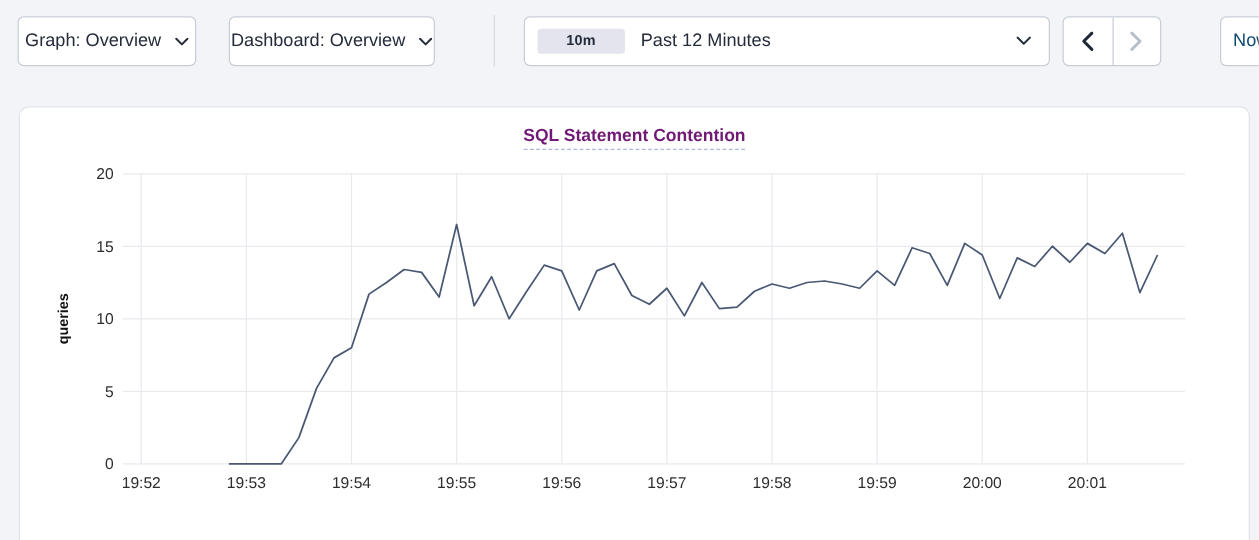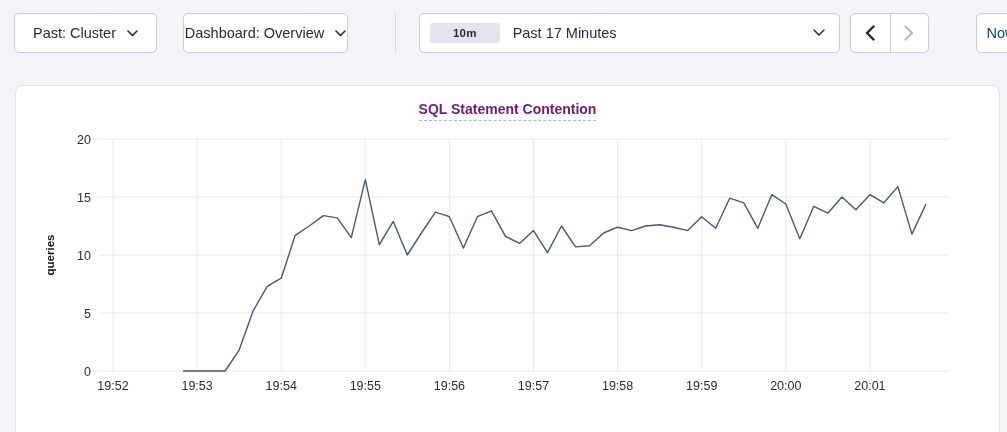--- a/index.html
+++ b/index.html
@@ -93,42 +93,42 @@
   #chart-svg { position: absolute; left: 0; top: 0; }
   .gridline { stroke: #e8eaee; stroke-width: 1; }
   .tick-label { font-family: "Liberation Sans", sans-serif; font-size: 12.5px; fill: #2d2d2d; }
   .axis-label { font-family: "Liberation Sans", sans-serif; font-size: 11.5px; font-weight: bold; fill: #111111; }
   .series-line { fill: none; stroke-width: 1.4; stroke-linejoin: round; }
 </style>
 </head>
 <body>
 
 <div class="ctl dropdown" id="graph-dd">
-  <span>Past: Cluster</span>
+  <span>Graph: Overview</span>
   <span class="chev">
     <svg width="11" height="7" viewBox="0 0 11 7">
         <polyline points="1,1 5.5,5.5 10,1" fill="none" stroke="#242b3a" stroke-width="1.6" stroke-linecap="round" stroke-linejoin="round"></polyline>
       </svg>
   </span>
 </div>
 
 <div class="ctl dropdown" id="dash-dd">
   <span>Dashboard: Overview</span>
   <span class="chev">
     <svg width="11" height="7" viewBox="0 0 11 7">
         <polyline points="1,1 5.5,5.5 10,1" fill="none" stroke="#242b3a" stroke-width="1.6" stroke-linecap="round" stroke-linejoin="round"></polyline>
       </svg>
   </span>
 </div>
 
 <div class="vdivider"></div>
 
 <div class="ctl" id="time-picker">
   <span class="badge">10m</span>
-  <span>Past 17 Minutes</span>
+  <span>Past 12 Minutes</span>
   <span class="chev">
     <svg width="12" height="8" viewBox="0 0 12 8">
         <polyline points="1,1 6,6 11,1" fill="none" stroke="#242b3a" stroke-width="1.5" stroke-linecap="round" stroke-linejoin="round"></polyline>
       </svg>
   </span>
 </div>
 
 <div class="ctl" id="stepper">
   <button class="step-half arrow">
     <span>

